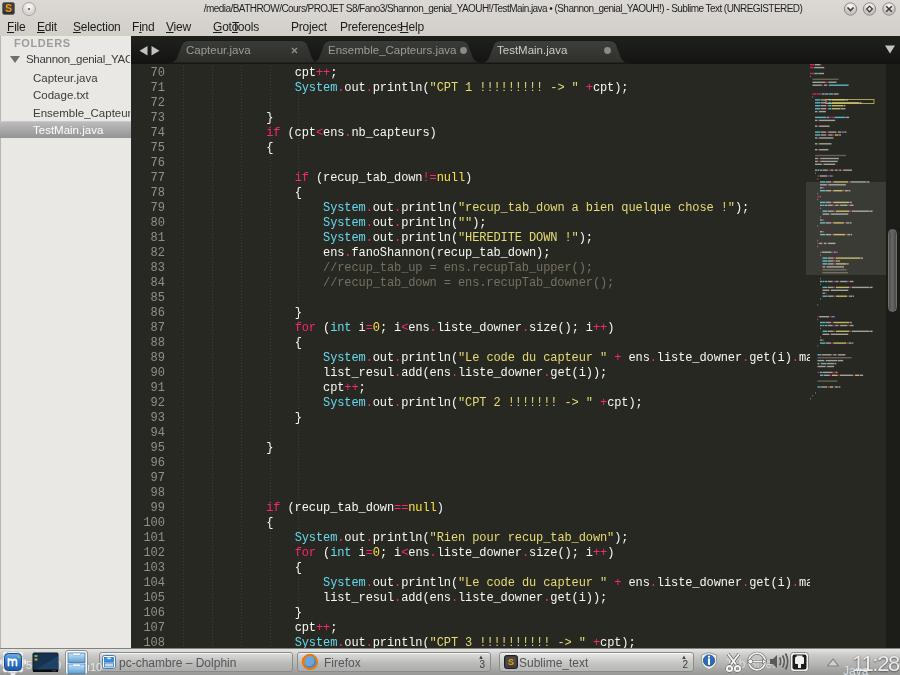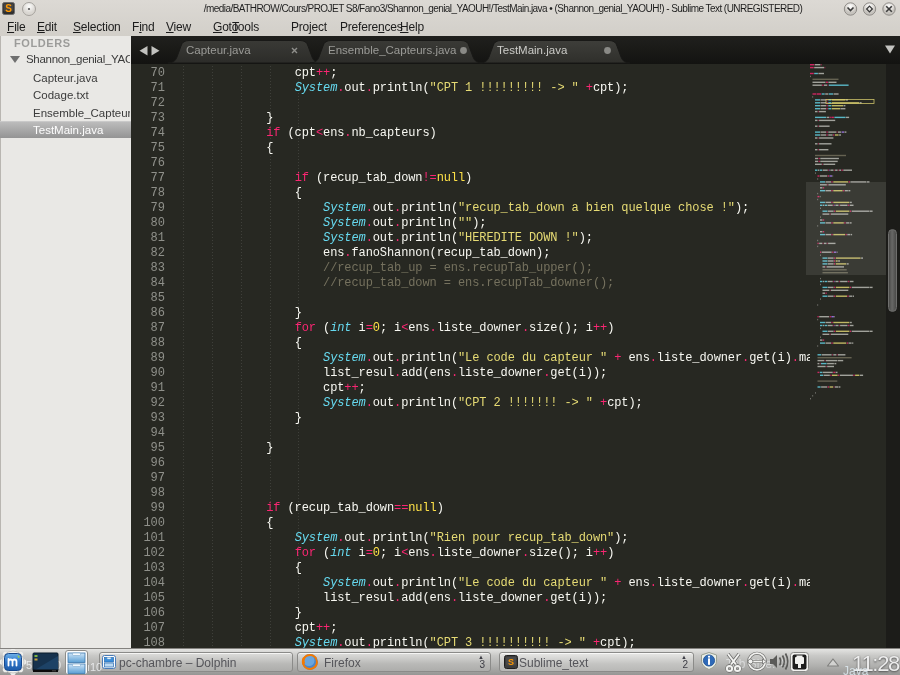--- a/index.html
+++ b/index.html
@@ -13,21 +13,21 @@
 #selrow{left:0;top:121px;width:131px;height:17px;background:linear-gradient(#bcbcbc,#949494);border-top:1px solid #c9c9c9;box-sizing:border-box}
 
 #tabbar{left:131px;top:36px;width:769px;height:28px;background:linear-gradient(#20201d,#131311)}
 
 #editor{left:131px;top:64px;width:769px;height:584px;background:#272822}
 #gutter{left:131px;top:66px;width:34px;height:582px;font:12px/15px "Liberation Mono",monospace;color:#8f908a;text-align:right;overflow:hidden}
 #codeclip{left:131px;top:66px;width:679px;height:582px;overflow:hidden}
 #code{position:absolute;left:50px;top:0;font:12px/15px "Liberation Mono",monospace;color:#f8f8f2;white-space:pre;tab-size:4;letter-spacing:-0.1px}
 #code div{height:15px}
 .k{color:#f92672}
-.t{color:#66d9ef;font-style:italic}
+.t{color:#66d9ef;}
 .s{color:#e6db74}
 .c{color:#75715e}
 .n{color:#fde047}
 .guide{top:66px;height:582px;width:1px;background:repeating-linear-gradient(180deg,rgba(255,255,255,.11) 0 1px,transparent 1px 3px)}
 
 #sbtrack{left:886px;top:64px;width:14px;height:584px;background:#1c1c19}
 #sbthumb{left:888px;top:229px;width:9px;height:83px;border-radius:5px;background:linear-gradient(90deg,#4a4a48,#686866 45%,#4a4a48);border:1px solid #6f6f6d;box-sizing:border-box}
 
 #taskbar{left:0;top:648px;width:900px;height:27px;background:linear-gradient(#e4e4e2 0%,#c8c8c6 25%,#b2b2b0 60%,#939391 100%);border-top:1px solid #83817e}
 .tbtn{position:absolute;top:3px;height:20px;border:1px solid #8b8b89;border-radius:3px;background:linear-gradient(#dededc,#b9b9b7 60%,#adadab);box-shadow:inset 0 1px 0 rgba(255,255,255,.7);box-sizing:border-box}

